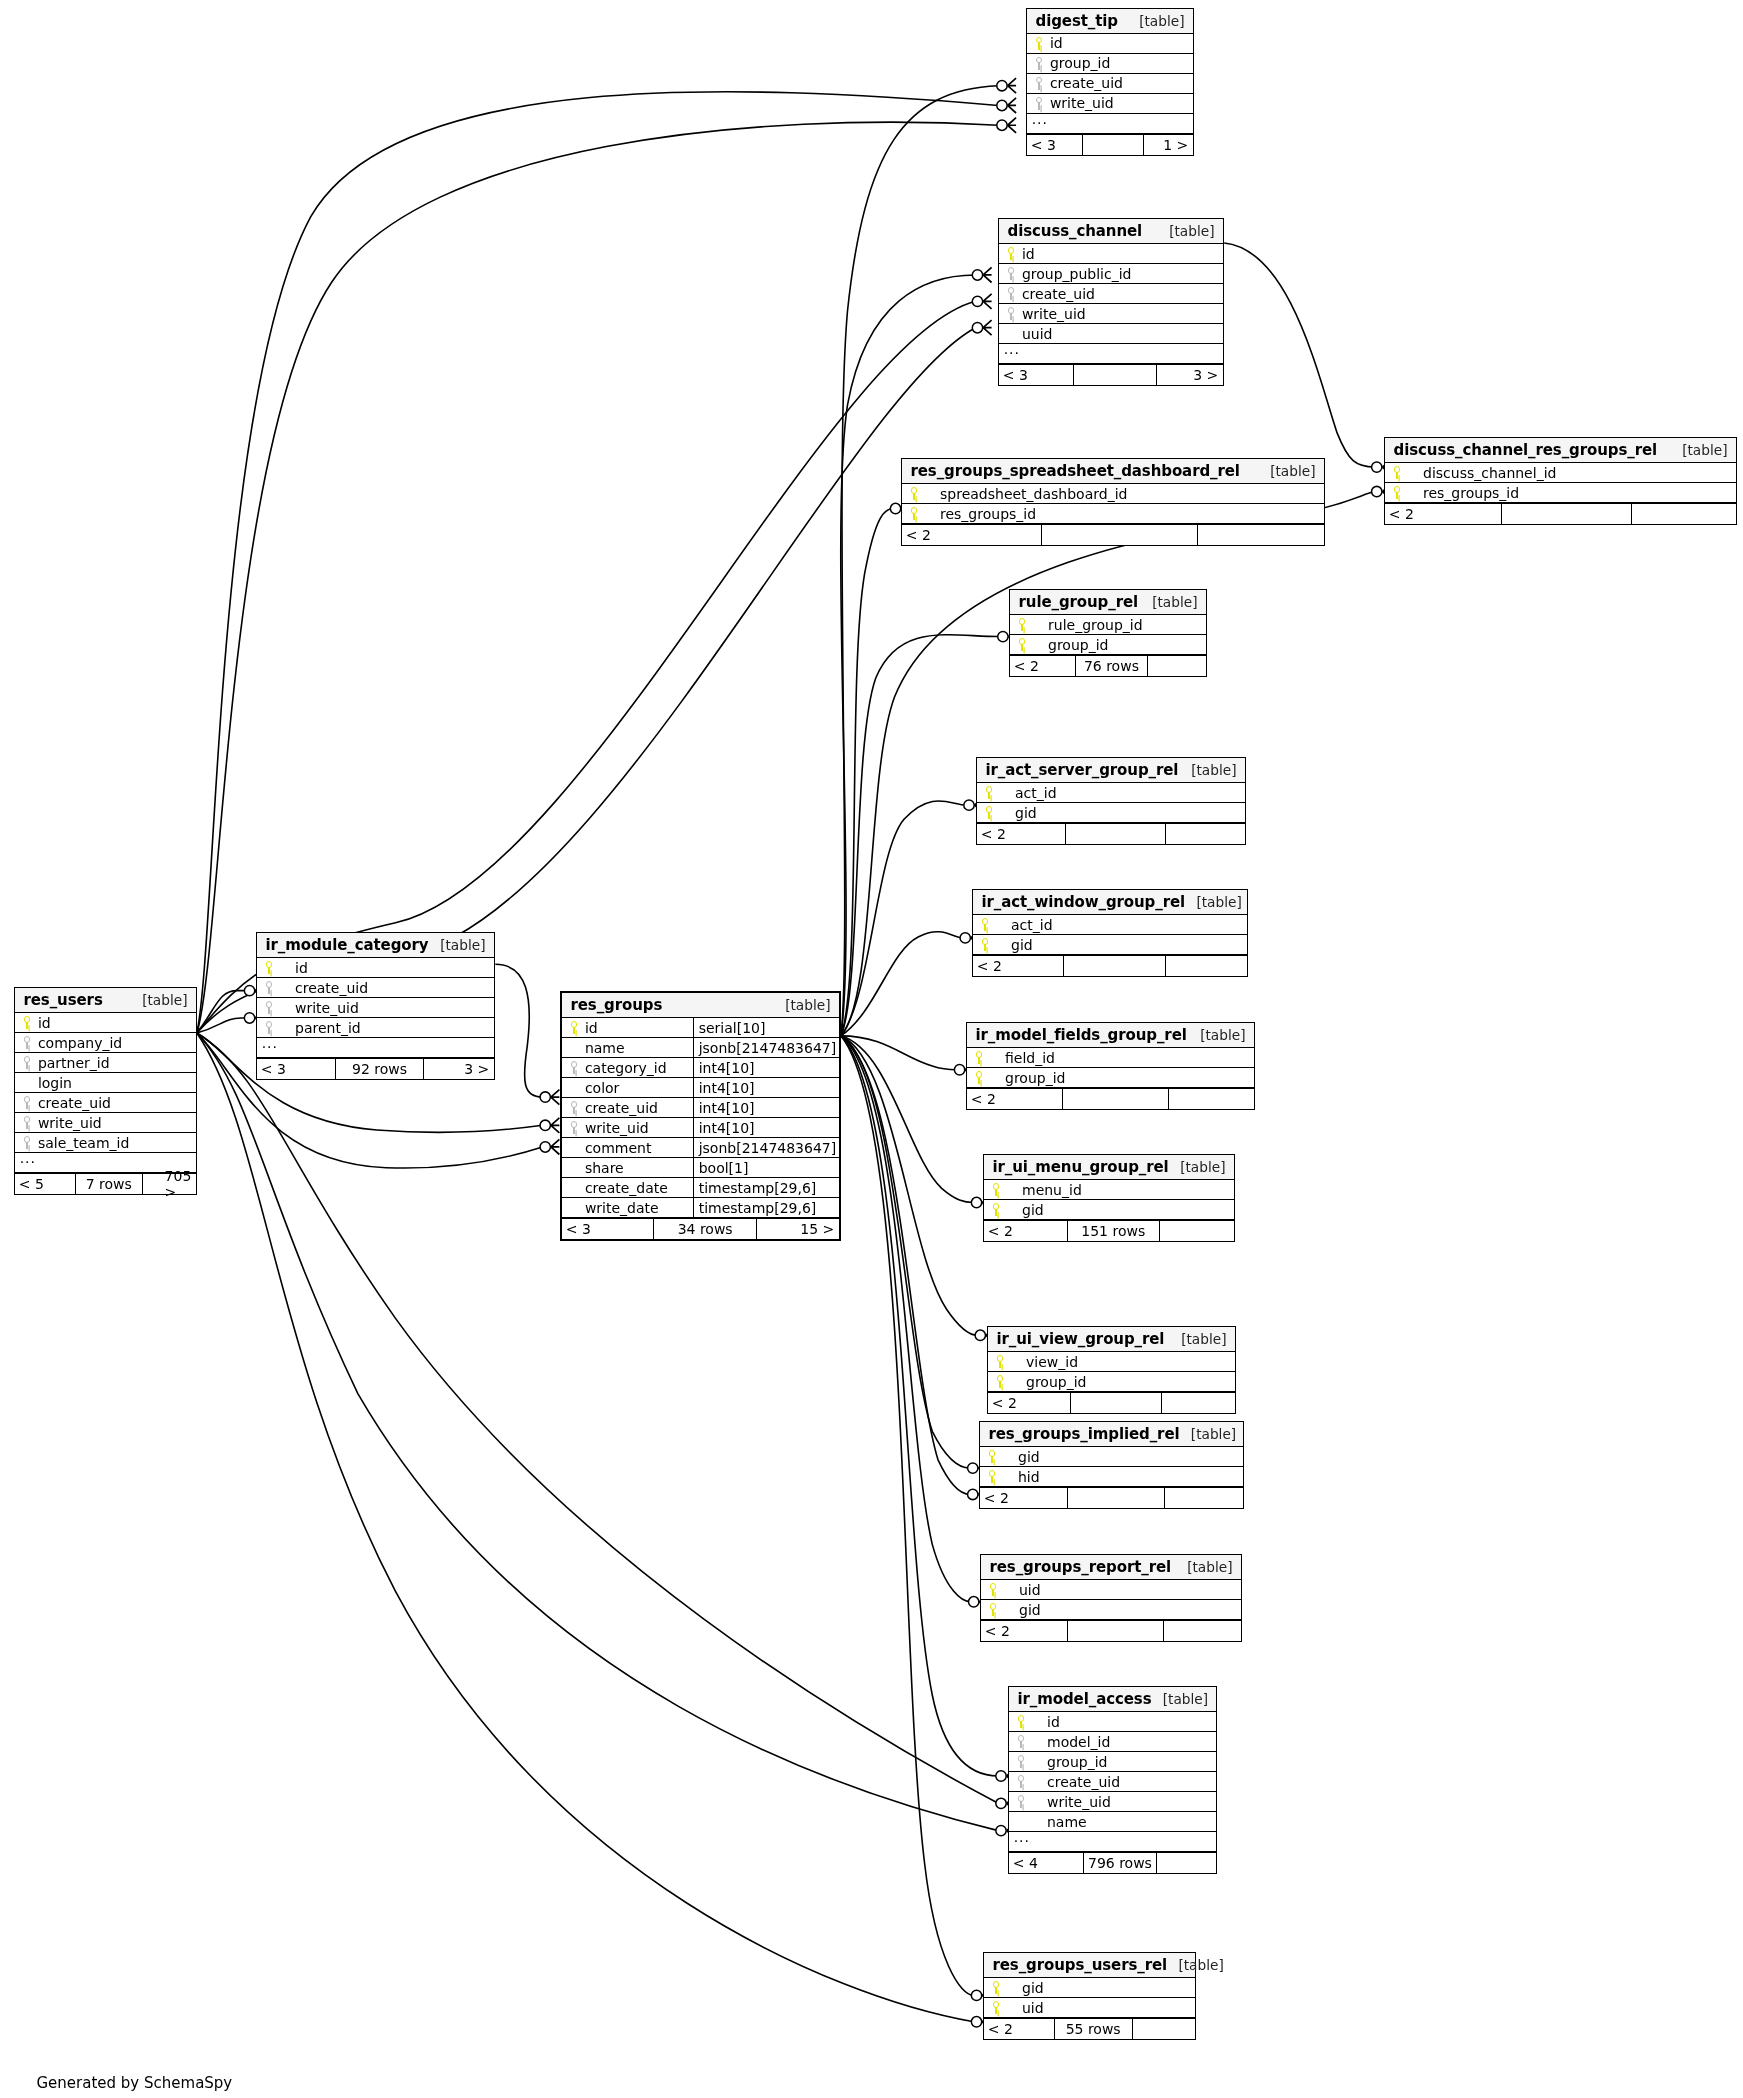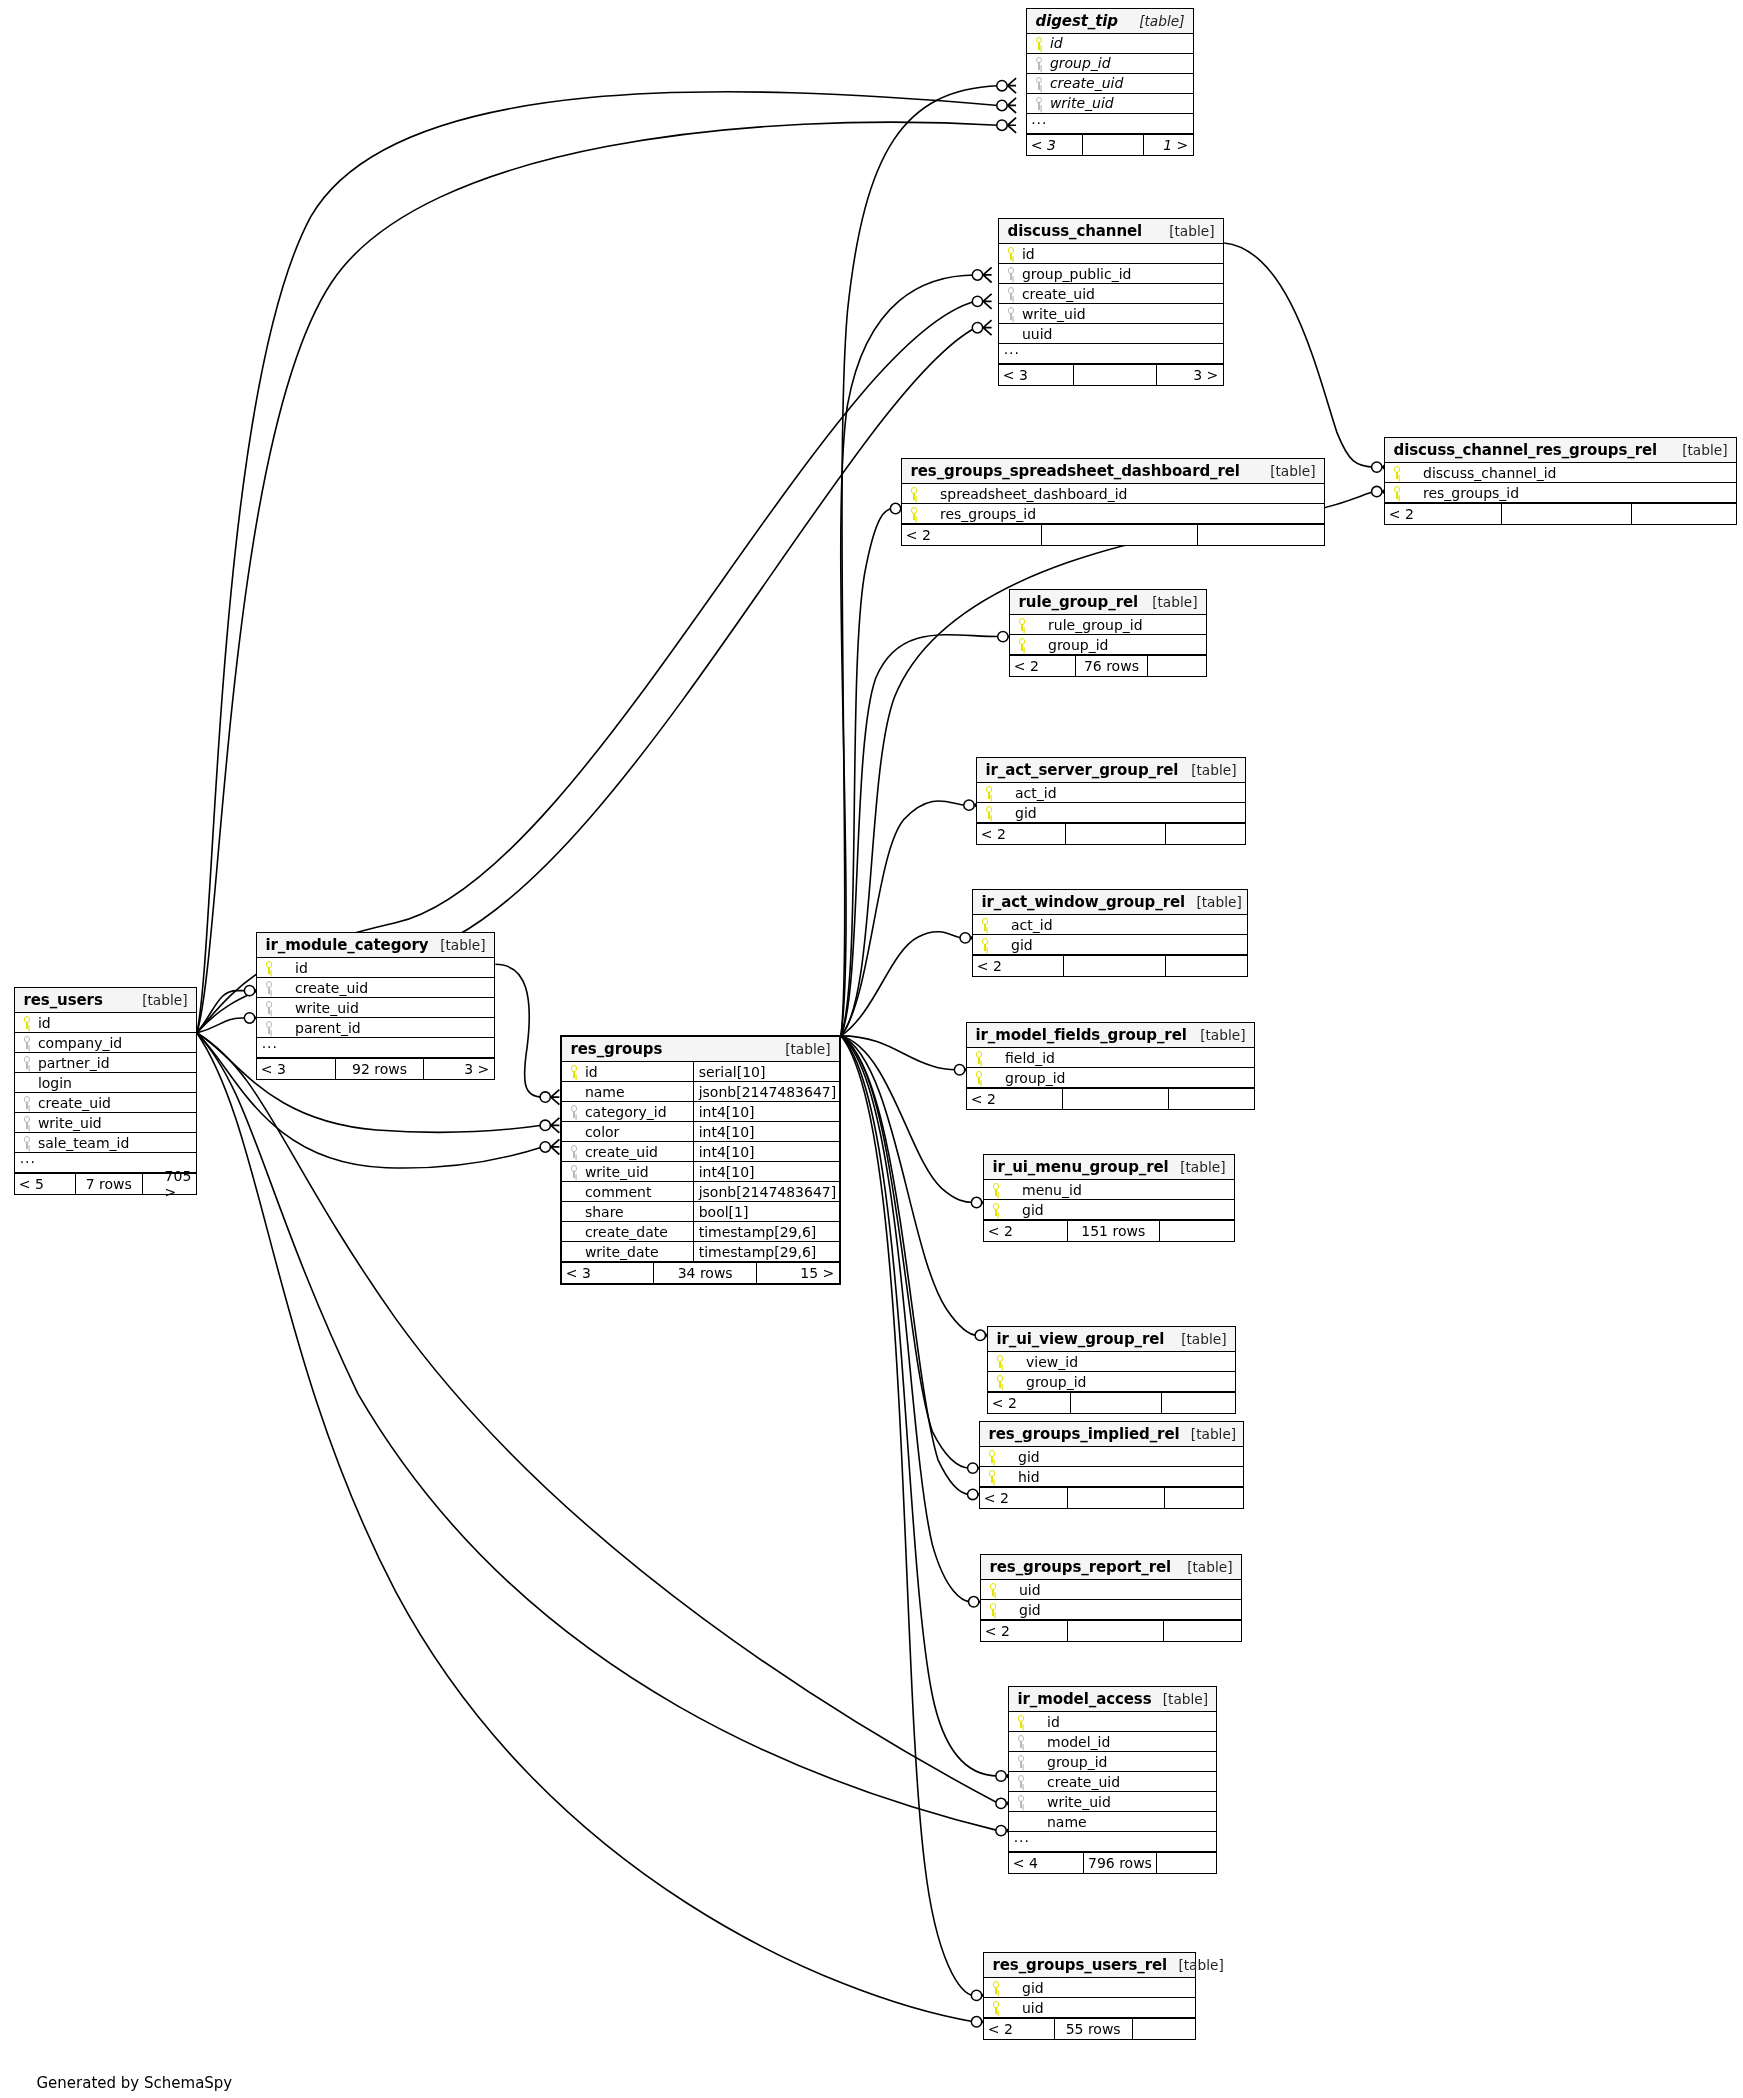--- a/index.html
+++ b/index.html
@@ -258,21 +258,21 @@
       <use href="#crowfoot" x="277" y="1052"></use>
       <use href="#crowfoot" x="277" y="1081"></use>
 
       <use href="#crowfoot" x="591" y="1165"></use>
       <use href="#crowfoot" x="591" y="1195"></use>
       <use href="#crowfoot" x="591" y="1218"></use>
     </g>
   </svg>
 
   <div id="tables-layer">
-      <div class="tbl" style="left: 1026px; top: 7.5px; width: 168px; font-style: italic;">
+      <div class="tbl" style="left: 1026px; top: 7.5px; width: 168px;">
         <div class="hdr">
           <span class="tname">digest_tip</span>
           <span class="ttag">[table]</span>
         </div>
         <div class="row">
           <span class="kcell">
             <span class="key pk"></span>
           </span>
           <span class="cname">id</span>
         </div>
@@ -721,21 +721,21 @@
           </span>
           <span class="cname">sale_team_id</span>
         </div>
         <div class="row ellipsis">...</div>
         <div class="footer">
           <div class="f1" style="border-top: none; width: 33%; display: flex; align-items: center; box-sizing: border-box; height: 100%; justify-content: flex-start; padding-left: 3.8px;">&lt; 5</div>
           <div class="f2" style="border-top: none; width: 37%; display: flex; align-items: center; box-sizing: border-box; height: 100%; justify-content: center; border-left: 1.5px solid rgb(0, 0, 0);">7 rows</div>
           <div class="f3" style="border-top: none; width: 30%; display: flex; align-items: center; box-sizing: border-box; height: 100%; justify-content: flex-end; padding-right: 4.7px; border-left: 1.5px solid rgb(0, 0, 0); padding-left: 48px;">705 &gt;</div>
         </div>
       </div>
-      <div class="tbl thick" style="left: 560px; top: 1035px; width: 281px;">
+      <div class="tbl thick" style="left: 560px; top: 991px; width: 281px;">
         <div class="hdr">
           <span class="tname">res_groups</span>
           <span class="ttag">[table]</span>
         </div>
         <div class="row">
           <span class="kcell">
             <span class="key pk"></span>
           </span>
           <span class="cname">id</span>
           <span class="ctype" style="width: 146px; min-width: 146px;">serial[10]</span>

